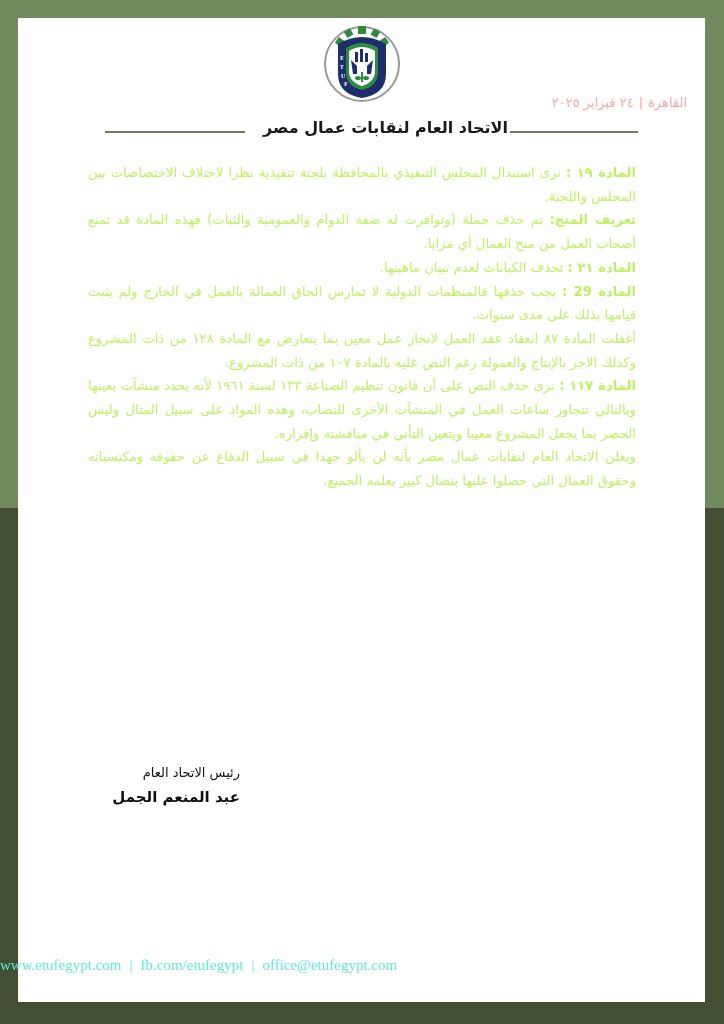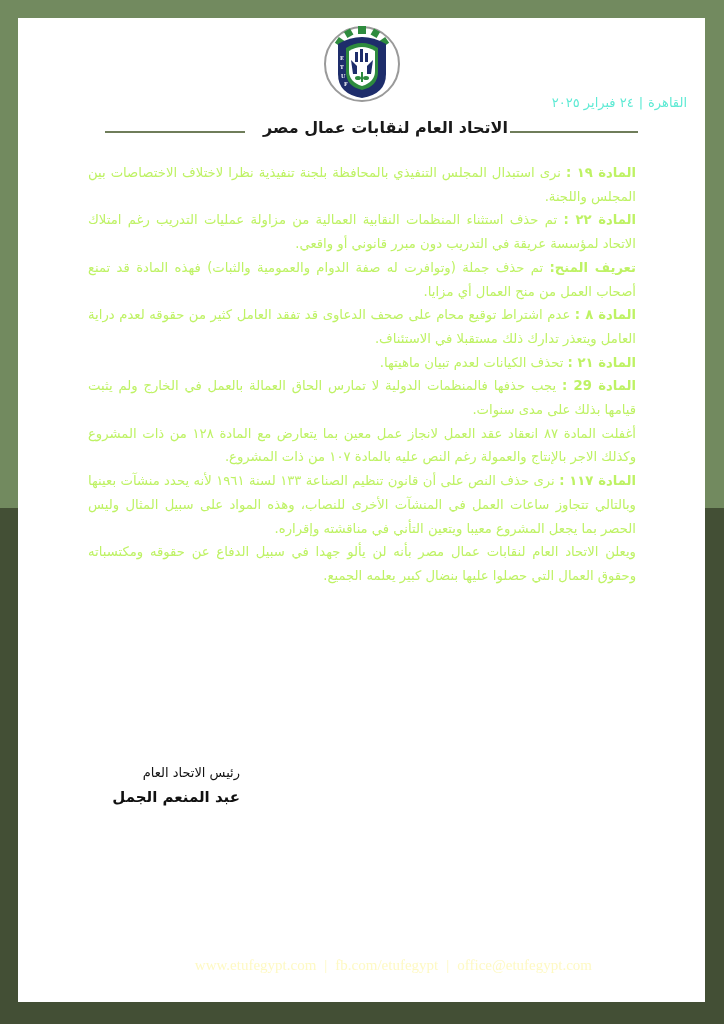--- a/index.html
+++ b/index.html
@@ -14,21 +14,21 @@
     }
     .page {
       position:absolute; left:18px; top:18px; width:687px; height:984px;
       background:#ffffff;
     }
     .logo {
       position:absolute; left:322px; top:22px; width:80px; height:80px;
     }
     .city-date {
       position:absolute; right:37px; top:95px;
-      direction:rtl; font-size:13px; color:#5eead4; white-space:nowrap;
+      direction:rtl; font-size:13px; color:#fca5a5; white-space:nowrap;
       font-family:"DejaVu Sans", sans-serif;
     }
     .city-date .sep { margin:0 5px; }
     .header-rule {
       position:absolute; top:131px; height:2px; background:#6f7d5a;
     }
     .rule-left { left:105px; width:140px; }
     .rule-right { left:510px; width:128px; }
     .org-title {
       position:absolute; left:248px; top:118px; width:260px;
@@ -44,22 +44,22 @@
     .body-text p { margin:0; }
     .body-text .lbl { font-weight:bold; }
     .signature {
       position:absolute; left:90px; top:762px; width:150px;
       direction:rtl; text-align:right; color:#111;
     }
     .sig-title { font-size:13px; font-weight:normal; line-height:22px; }
     .sig-name { font-size:15px; font-weight:bold; line-height:26px; }
     .footer {
       position:absolute; left:0; top:957px; width:592px;
-      text-align:right; font-family:"Liberation Serif", serif;
-      font-size:15px; color:#fef9c3; direction:ltr;
+      text-align:left; font-family:"Liberation Serif", serif;
+      font-size:15px; color:#5eead4; direction:ltr;
     }
     .footer .bar { margin:0 8px; }
   </style>
 </head>
 <body>
 
 <div class="bg-top"></div>
 
 <div class="page"></div>
 
@@ -100,23 +100,21 @@
 <div class="city-date">
   <span>القاهرة</span><span class="sep">|</span><span>٢٤ فبراير ٢٠٢٥</span>
 </div>
 
 <div class="header-rule rule-left"></div>
 <div class="header-rule rule-right"></div>
 <div class="org-title">الاتحاد العام لنقابات عمال مصر</div>
 
 <div class="body-text">
   <p><span class="lbl">المادة ١٩ :</span><span> نرى استبدال المجلس التنفيذي بالمحافظة بلجنة تنفيذية نظرا لاختلاف الاختصاصات بين المجلس واللجنة.</span></p>
-  <p><span class="lbl">المادة ٢٢ :</span><span> تم حذف استثناء المنظمات النقابية العمالية من مزاولة عمليات التدريب رغم امتلاك الاتحاد لمؤسسة عريقة في التدريب دون مبرر قانوني أو واقعي.</span></p>
   <p><span class="lbl">تعريف المنح:</span><span> تم حذف جملة (وتوافرت له صفة الدوام والعمومية والثبات) فهذه المادة قد تمنع أصحاب العمل من منح العمال أي مزايا.</span></p>
-  <p><span class="lbl">المادة ٨ :</span><span> عدم اشتراط توقيع محام على صحف الدعاوى قد تفقد العامل كثير من حقوقه لعدم دراية العامل ويتعذر تدارك ذلك مستقبلا في الاستئناف.</span></p>
   <p><span class="lbl">المادة ٢١ :</span><span> تحذف الكيانات لعدم تبيان ماهيتها.</span></p>
   <p><span class="lbl">المادة 29 :</span><span> يجب حذفها فالمنظمات الدولية لا تمارس الحاق العمالة بالعمل في الخارج ولم يثبت قيامها بذلك على مدى سنوات.</span></p>
   <p><span class="lbl"></span><span>أغفلت المادة ٨٧ انعقاد عقد العمل لانجاز عمل معين بما يتعارض مع المادة ١٢٨ من ذات المشروع وكذلك الاجر بالإنتاج والعمولة رغم النص عليه بالمادة ١٠٧ من ذات المشروع.</span></p>
   <p><span class="lbl">المادة ١١٧ :</span><span> نرى حذف النص على أن قانون تنظيم الصناعة ١٣٣ لسنة ١٩٦١ لأنه يحدد منشآت بعينها وبالتالي تتجاوز ساعات العمل في المنشآت الأخرى للنصاب، وهذه المواد على سبيل المثال وليس الحصر بما يجعل المشروع معيبا ويتعين التأني في مناقشته وإقراره.</span></p>
   <p><span class="lbl"></span><span>ويعلن الاتحاد العام لنقابات عمال مصر بأنه لن يألو جهدا في سبيل الدفاع عن حقوقه ومكتسباته وحقوق العمال التي حصلوا عليها بنضال كبير يعلمه الجميع.</span></p>
 </div>
 
 <div class="signature">
   <div class="sig-title">رئيس الاتحاد العام</div>
   <div class="sig-name">عبد المنعم الجمل</div>

